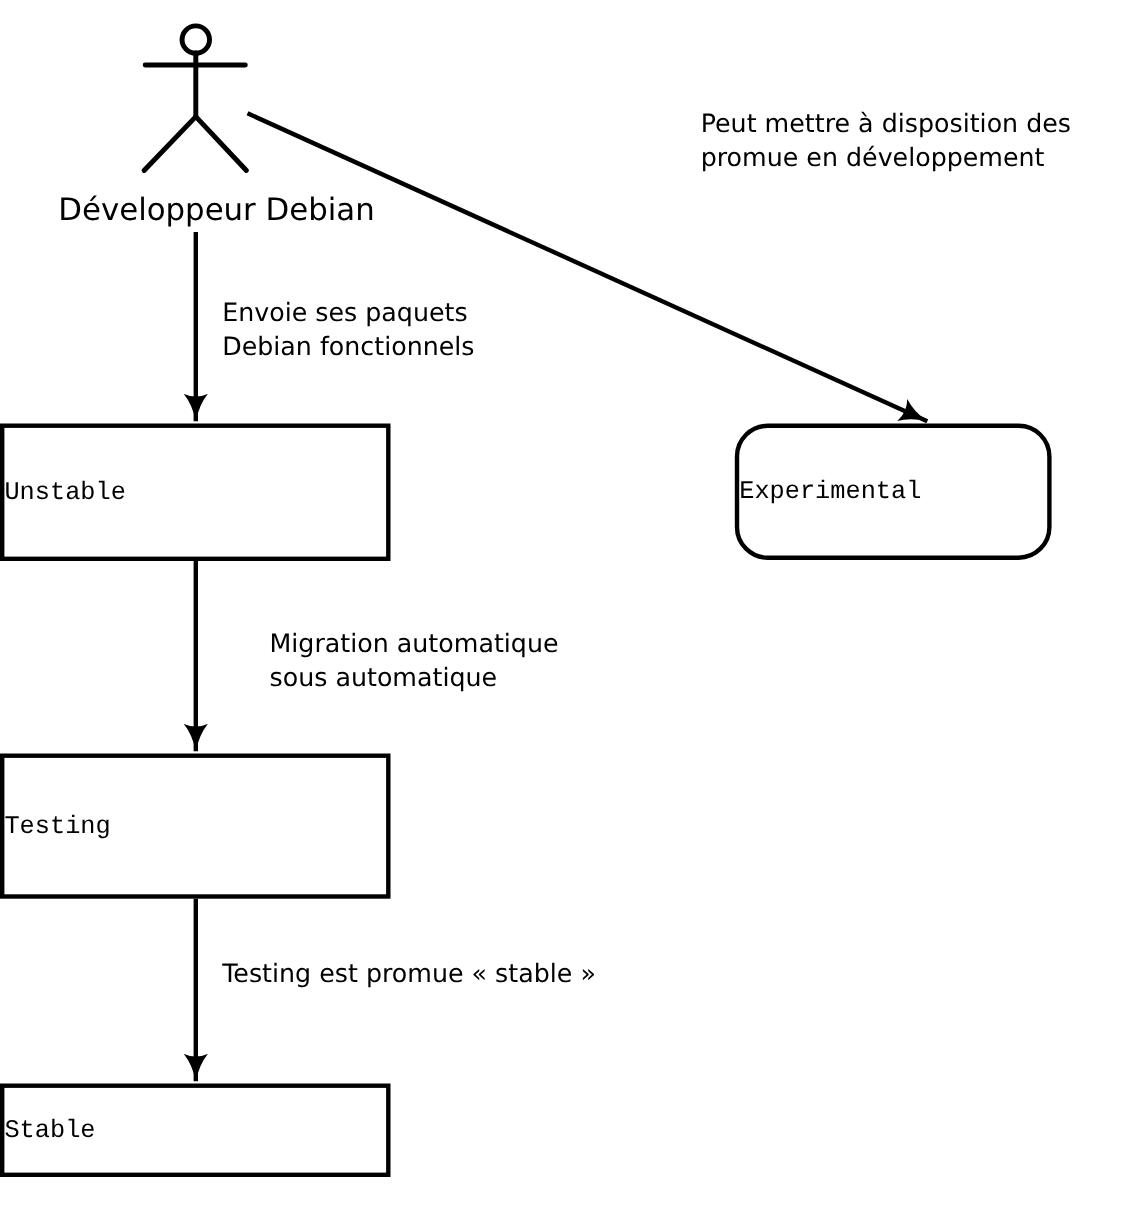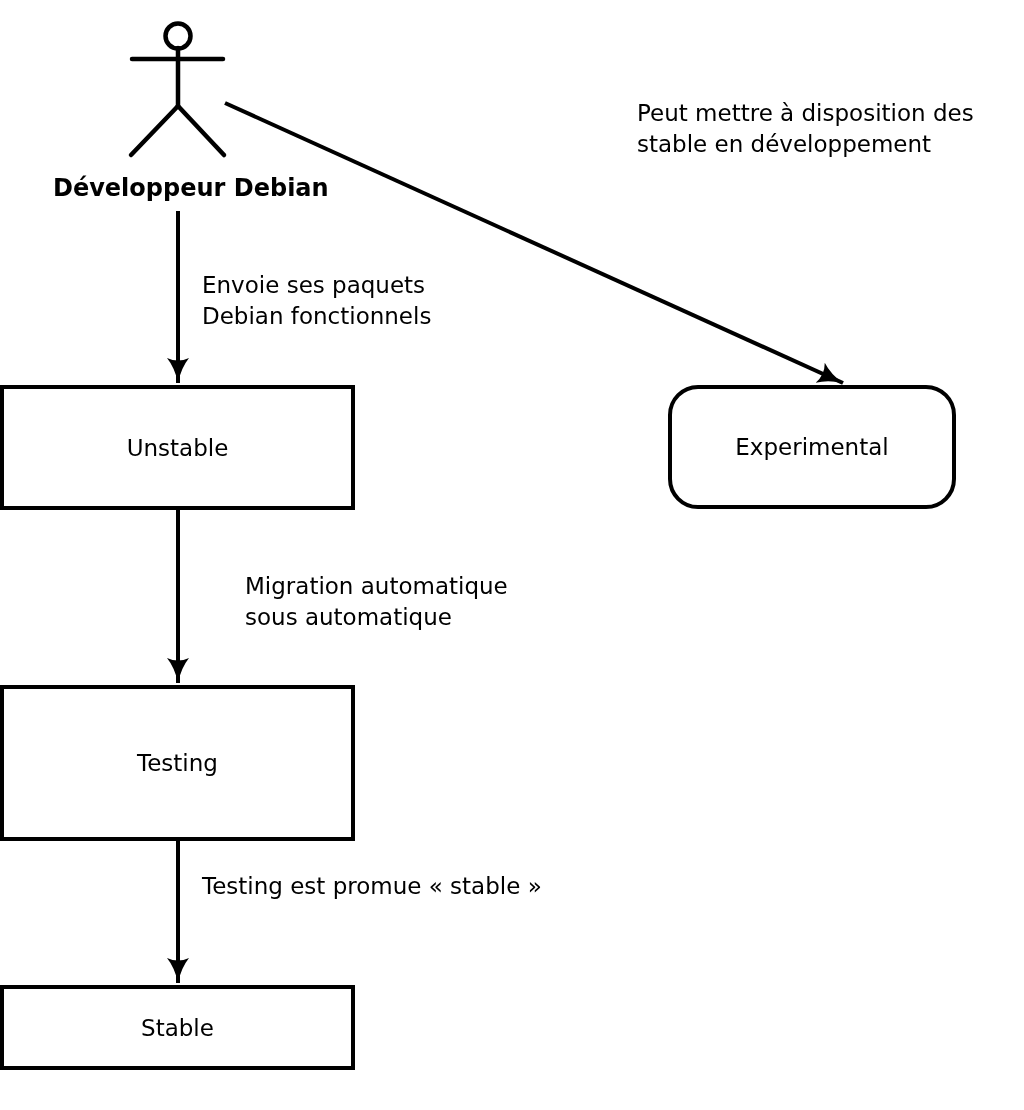--- a/index.html
+++ b/index.html
@@ -23,47 +23,47 @@
     position: absolute;
     left: 0; top: 0;
     width: 1024px; height: 1110px;
   }
   .box {
     position: absolute;
     border: 4px solid var(--line);
     background: var(--bg);
     display: flex;
     align-items: center;
-    justify-content: center;
+    justify-content: flex-start;
     font-size: 23px;
     color: var(--line);
+    font-family: Liberation Mono, monospace;
   }
   .box-unstable     { left: 0px;   top: 385px; width: 355px; height: 125px; }
   .box-experimental { left: 668px; top: 385px; width: 288px; height: 124px; border-radius: 30px; }
-  .box-testing      { left: 0px;   top: 685px; width: 355px; height: 156px; }
+  .box-testing      { left: 0px;   top: 685px; width: 355px; height: 132px; }
   .box-stable       { left: 0px;   top: 985px; width: 355px; height: 85px; }
   .annotation {
     position: absolute;
     font-size: 23px;
     line-height: 31px;
     white-space: nowrap;
     color: var(--line);
   }
   .annotation .line { display: block; }
   .ann-upload       { left: 202px; top: 270px; }
   .ann-migration    { left: 202px; top: 571px; margin-left: 43px; }
   .ann-promotion    { left: 202px; top: 871px; }
   .ann-experimental { left: 637px; top: 98px;  }
   .actor-label {
     position: absolute;
     left: 53px; top: 174px;
-    font-size: 24px;
+    font-size: 28px;
     white-space: nowrap;
     color: var(--line);
-    font-weight: bold;
   }
 </style>
 </head>
 <body>
 
 <div class="canvas">
 
   <svg class="shapes-layer" width="1024" height="1110" viewBox="0 0 1024 1110">
     <defs>
       <marker id="arrowhead" markerUnits="userSpaceOnUse" markerWidth="28" markerHeight="26" refX="25" refY="12" orient="auto">
@@ -85,21 +85,21 @@
 
     <line x1="178" y1="509" x2="178" y2="683" stroke="#000000" stroke-width="4" marker-end="url(#arrowhead)"></line>
 
     <line x1="178" y1="808" x2="178" y2="983" stroke="#000000" stroke-width="4" marker-end="url(#arrowhead)"></line>
   </svg>
 
   <div class="actor-label">Développeur Debian</div>
 
   <div class="annotation ann-experimental">
     <span class="line">Peut mettre à disposition des</span>
-    <span class="line">stable en développement</span>
+    <span class="line">promue en développement</span>
   </div>
 
   <div class="annotation ann-upload">
     <span class="line">Envoie ses paquets</span>
     <span class="line">Debian fonctionnels</span>
   </div>
 
   <div class="annotation ann-migration">
     <span class="line">Migration automatique</span>
     <span class="line">sous automatique</span>

